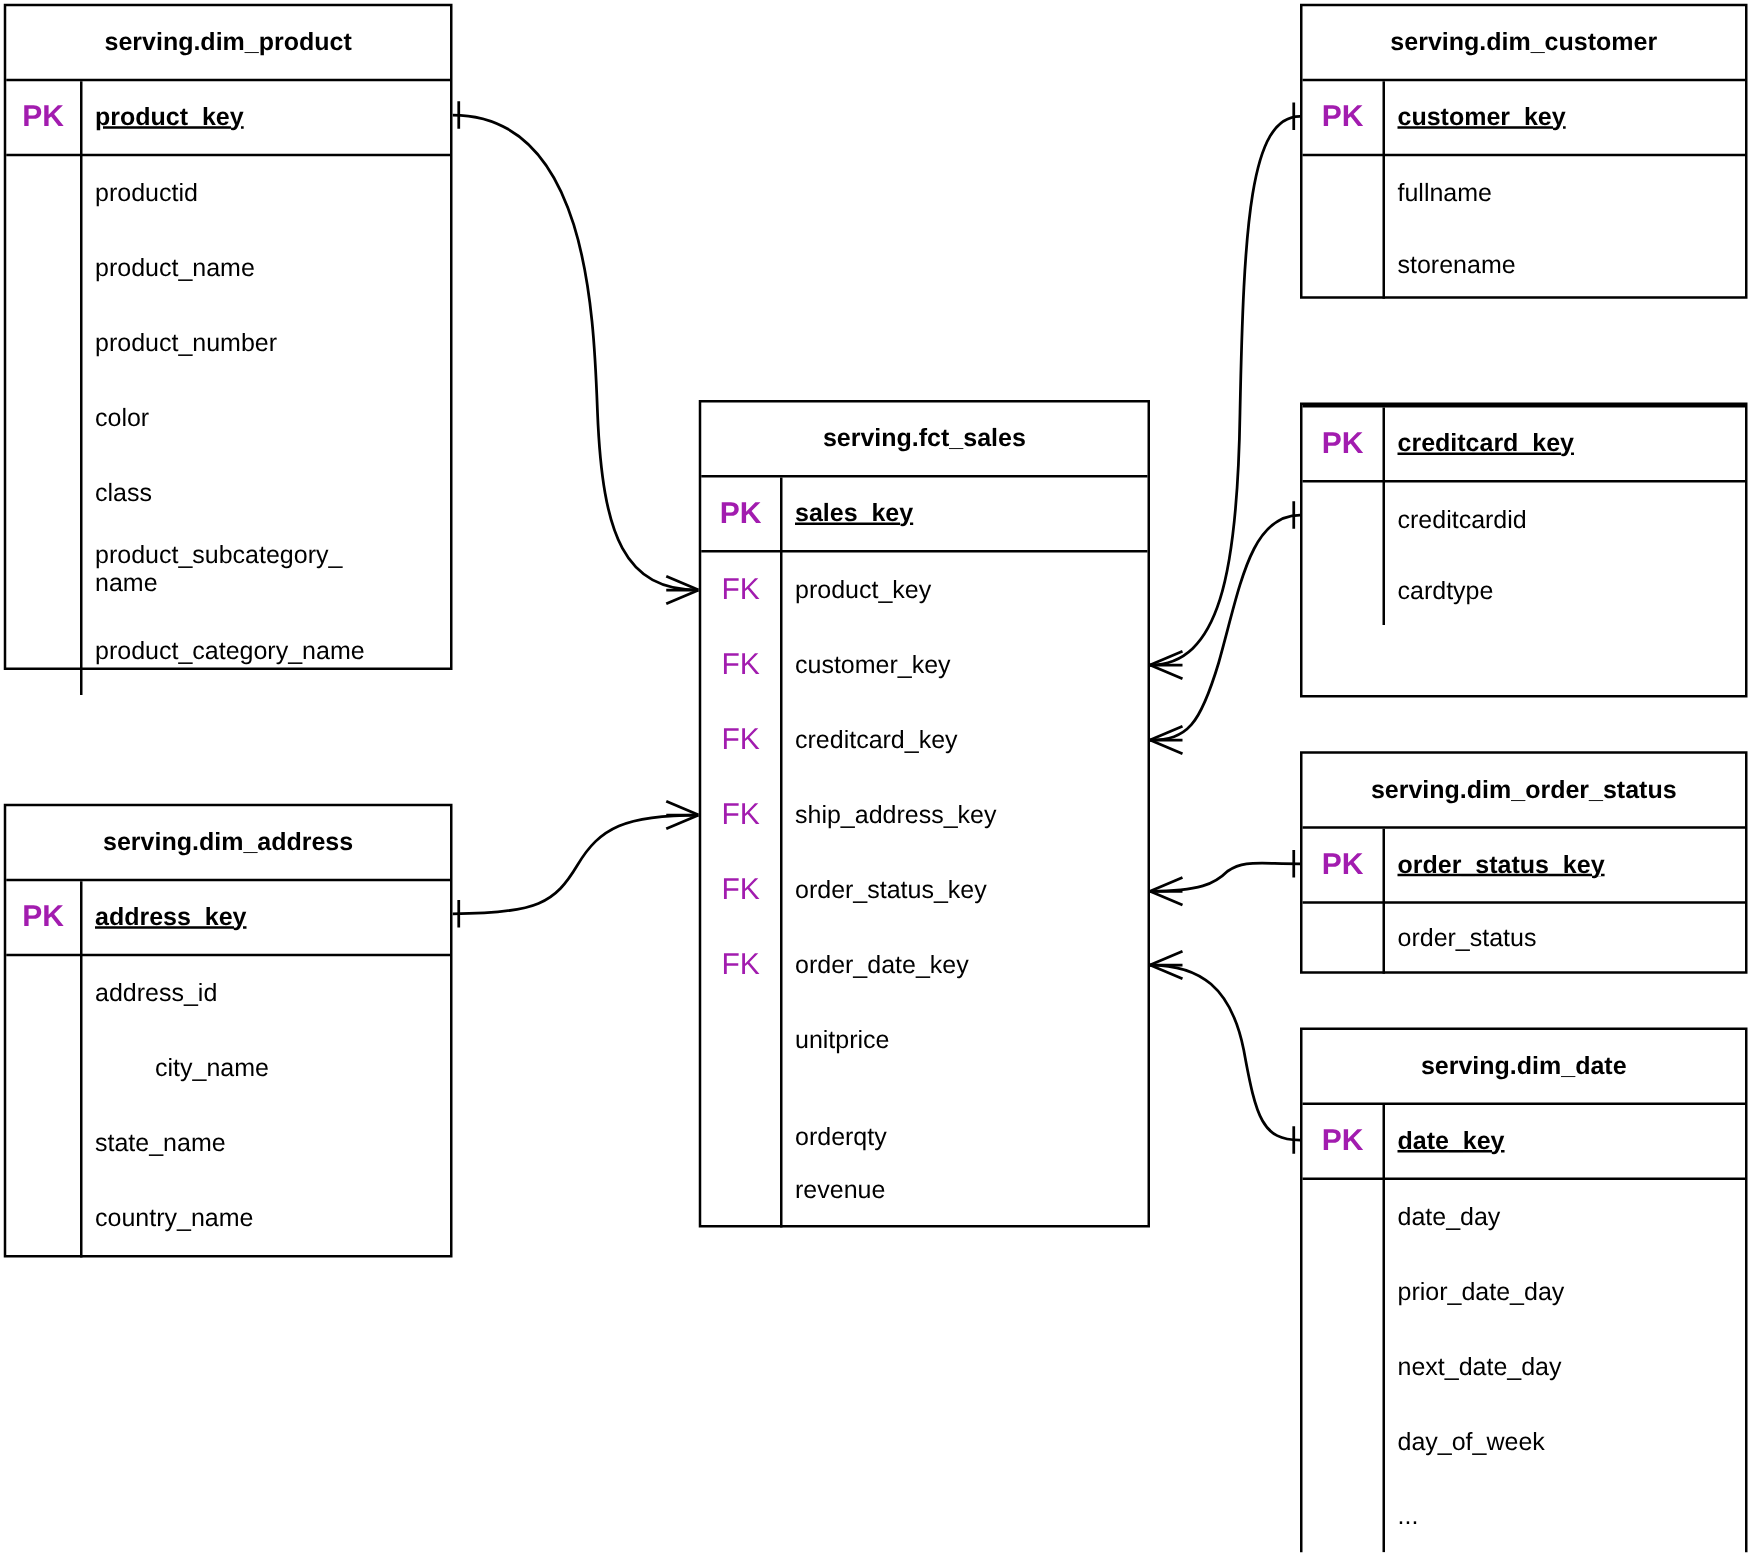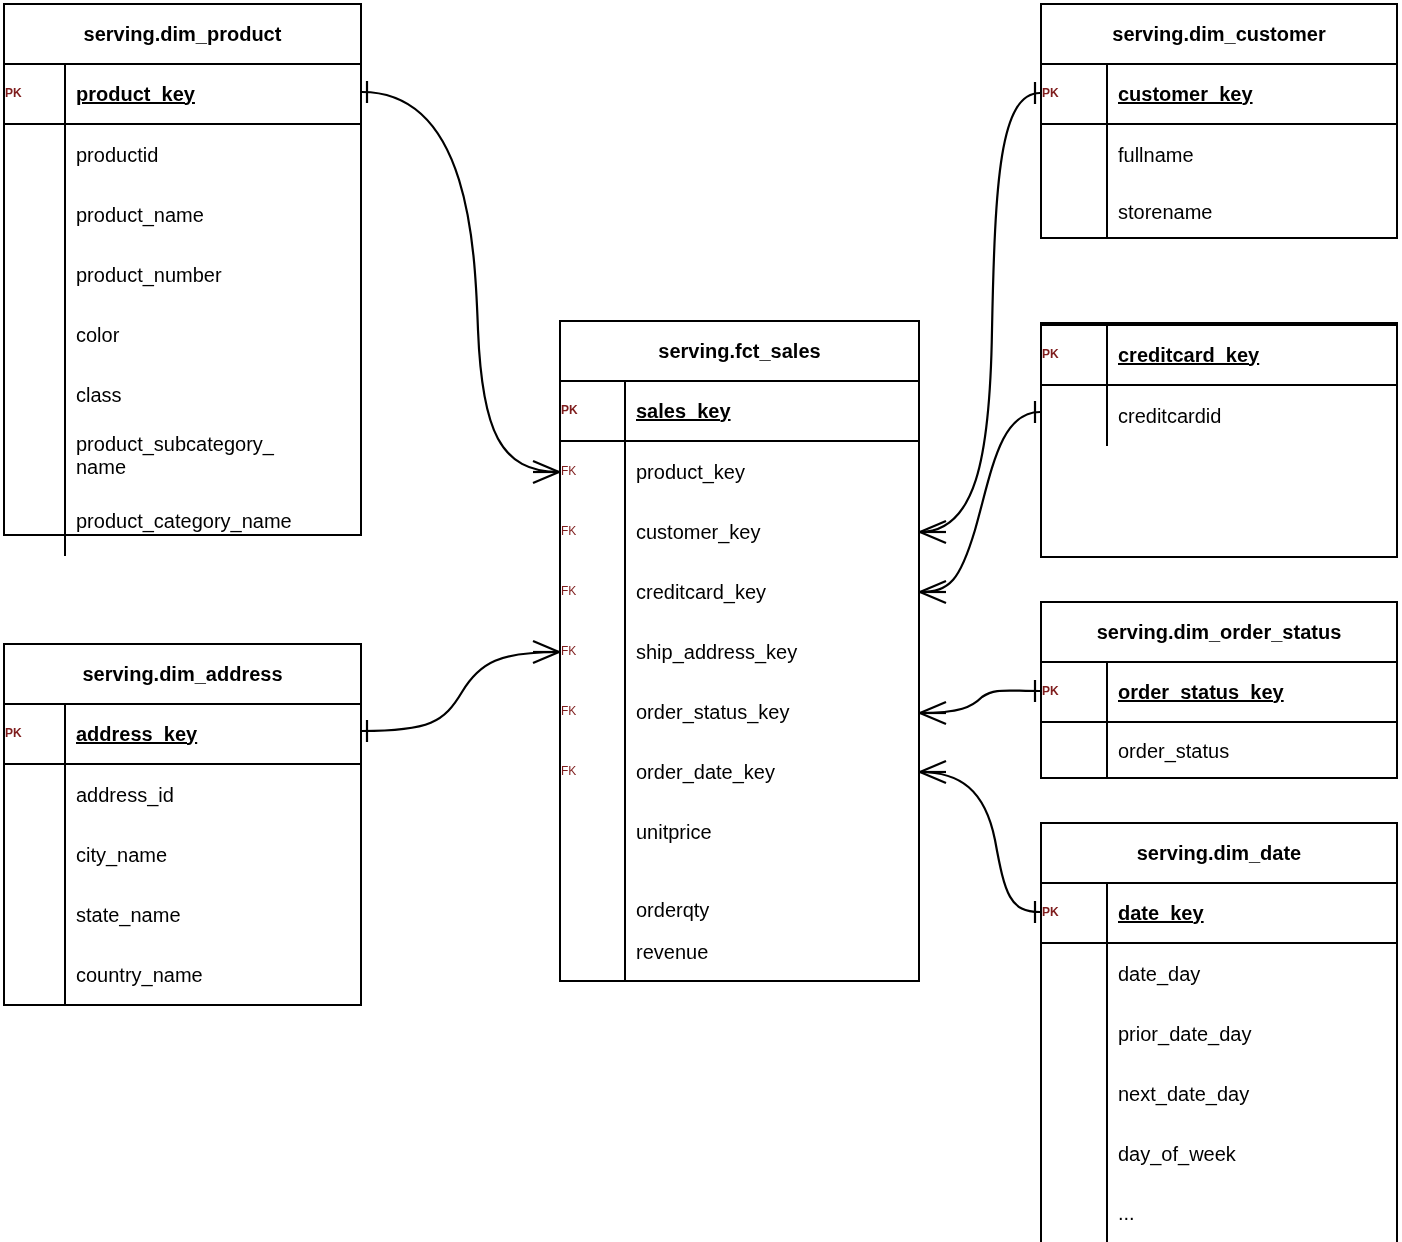--- a/index.html
+++ b/index.html
@@ -50,24 +50,24 @@
     display: flex;
     align-items: center;
     width: 100%;
   }
   .row.pk-row {
     border-bottom: 2px solid #000000;
   }
   .row-key {
     box-sizing: border-box;
     flex: 0 0 auto;
-    font-size: 12px;
+    font-size: 24px;
     font-weight: bold;
-    color: #7f1d1d;
-    text-align: left;
+    color: #a21caf;
+    text-align: center;
     line-height: 1.1;
   }
   .row-name {
     box-sizing: border-box;
     flex: 1 1 auto;
     font-size: 20px;
     color: #000000;
     line-height: 1.15;
     padding-left: 12px;
     white-space: pre-line;
@@ -186,21 +186,21 @@
       <div class="entity-body">
         <div class="keycol-rule" style="left: 59px;"></div>
         <div class="row pk-row" style="height: 60px;">
           <div class="row-key" style="width: 59px;">PK</div>
           <div class="row-name">address_key</div>
         </div>
         <div class="row" style="height: 60px;">
           <div class="row-key" style="width: 59px;"></div>
           <div class="row-name">address_id</div>
         </div>
-        <div class="row" style="height: 60px;">
+        <div class="row" style="height: 60px; margin-left: 48px;">
           <div class="row-key" style="width: 59px;"></div>
           <div class="row-name">city_name</div>
         </div>
         <div class="row" style="height: 60px; justify-content: center;">
           <div class="row-key" style="width: 59px;"></div>
           <div class="row-name">state_name</div>
         </div>
         <div class="row" style="height: 61px;">
           <div class="row-key" style="width: 59px;"></div>
           <div class="row-name">country_name</div>
@@ -275,20 +275,24 @@
       <div class="entity-body">
         <div class="keycol-rule" style="left: 64px;"></div>
         <div class="row pk-row" style="height: 60px;">
           <div class="row-key" style="width: 64px;">PK</div>
           <div class="row-name">creditcard_key</div>
         </div>
         <div class="row" style="height: 60px;">
           <div class="row-key" style="width: 64px;"></div>
           <div class="row-name">creditcardid</div>
         </div>
+        <div class="row" style="height: 54px;">
+          <div class="row-key" style="width: 64px;"></div>
+          <div class="row-name">cardtype</div>
+        </div>
       </div>
     </div>
     <div class="entity" style="left: 1040px; top: 601px; width: 358px; height: 178px;">
       <div class="entity-title" style="height: 58px;">serving.dim_order_status</div>
       <div class="entity-body">
         <div class="keycol-rule" style="left: 64px;"></div>
         <div class="row pk-row" style="height: 60px;">
           <div class="row-key" style="width: 64px;">PK</div>
           <div class="row-name">order_status_key</div>
         </div>

